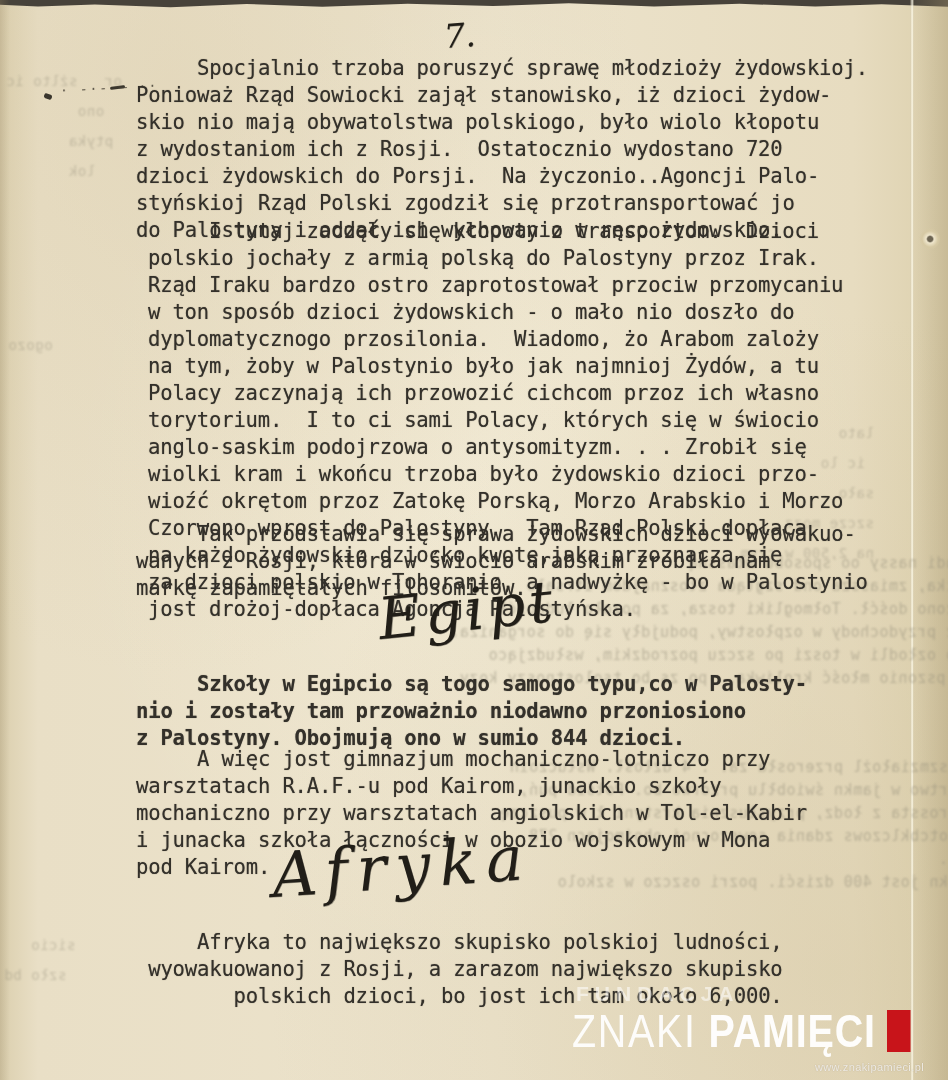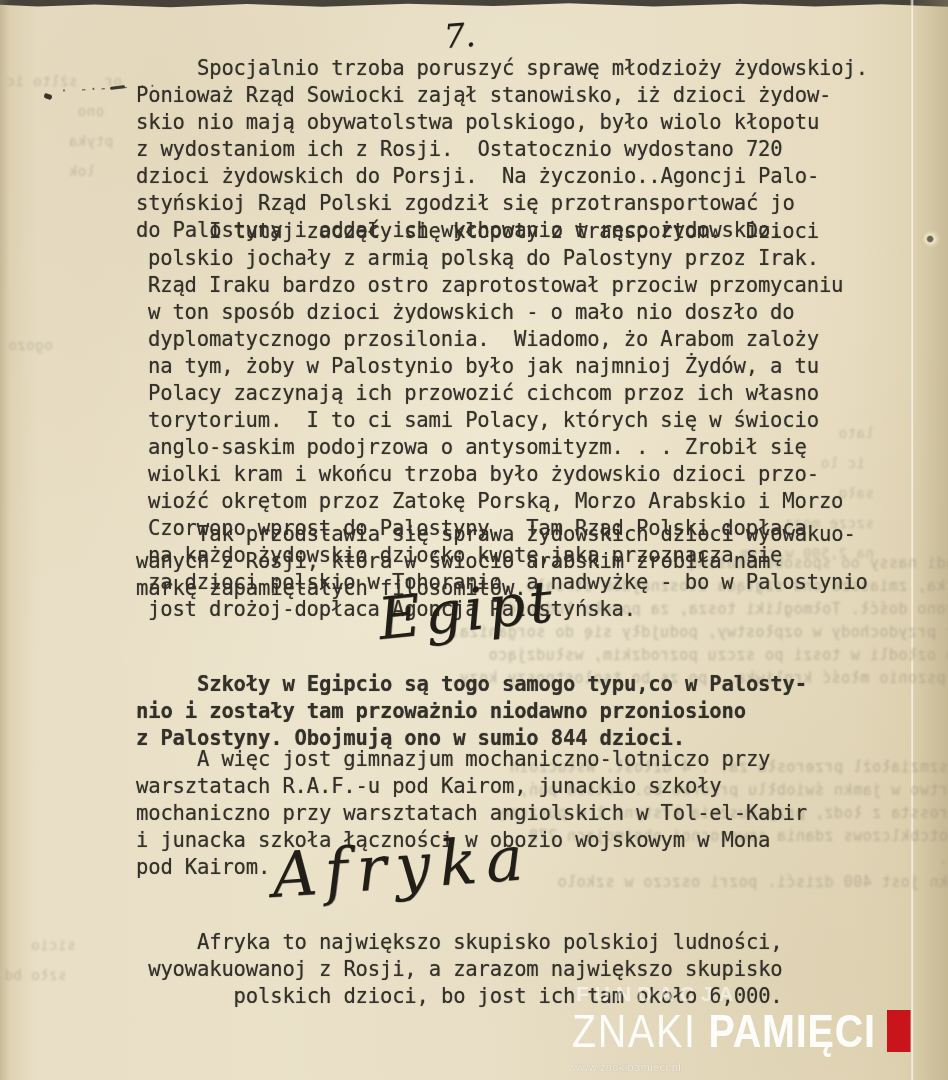--- a/index.html
+++ b/index.html
@@ -47,21 +47,21 @@
     letter-spacing:2px;filter:blur(0.4px);transform:rotate(-3deg);}
   .watermark{position:absolute;left:572px;top:982px;}
   .wm-org{font-family:"Liberation Sans",sans-serif;font-weight:bold;font-size:21px;
     letter-spacing:6px;color:rgba(255,255,255,0.55);margin-left:4px;}
   .wm-row{display:flex;align-items:center;transform:scaleX(0.84);transform-origin:left center;margin-top:-3px;}
   .wm-light{font-family:"Liberation Sans",sans-serif;font-size:47px;letter-spacing:2px;
     color:rgba(255,255,255,0.92);}
   .wm-bold{font-family:"Liberation Sans",sans-serif;font-weight:bold;font-size:47px;letter-spacing:1px;
     color:rgba(255,255,255,0.95);margin-left:14px;}
   .wm-block{width:28px;height:42px;margin-left:13px;flex:0 0 auto;}
-  .wm-url{margin-top:3px;width:352px;
+  .wm-url{margin-top:3px;width:352px;text-align:right;
     font-family:"Liberation Sans",sans-serif;font-size:11px;letter-spacing:0.4px;
     color:rgba(255,255,255,0.78);text-shadow:0 0 1px rgba(120,100,70,0.5);}
 </style>
 </head>
 <body>
 
 <div class="page">
 
   <div class="torn-top"></div>
   <div class="left-shade"></div>

